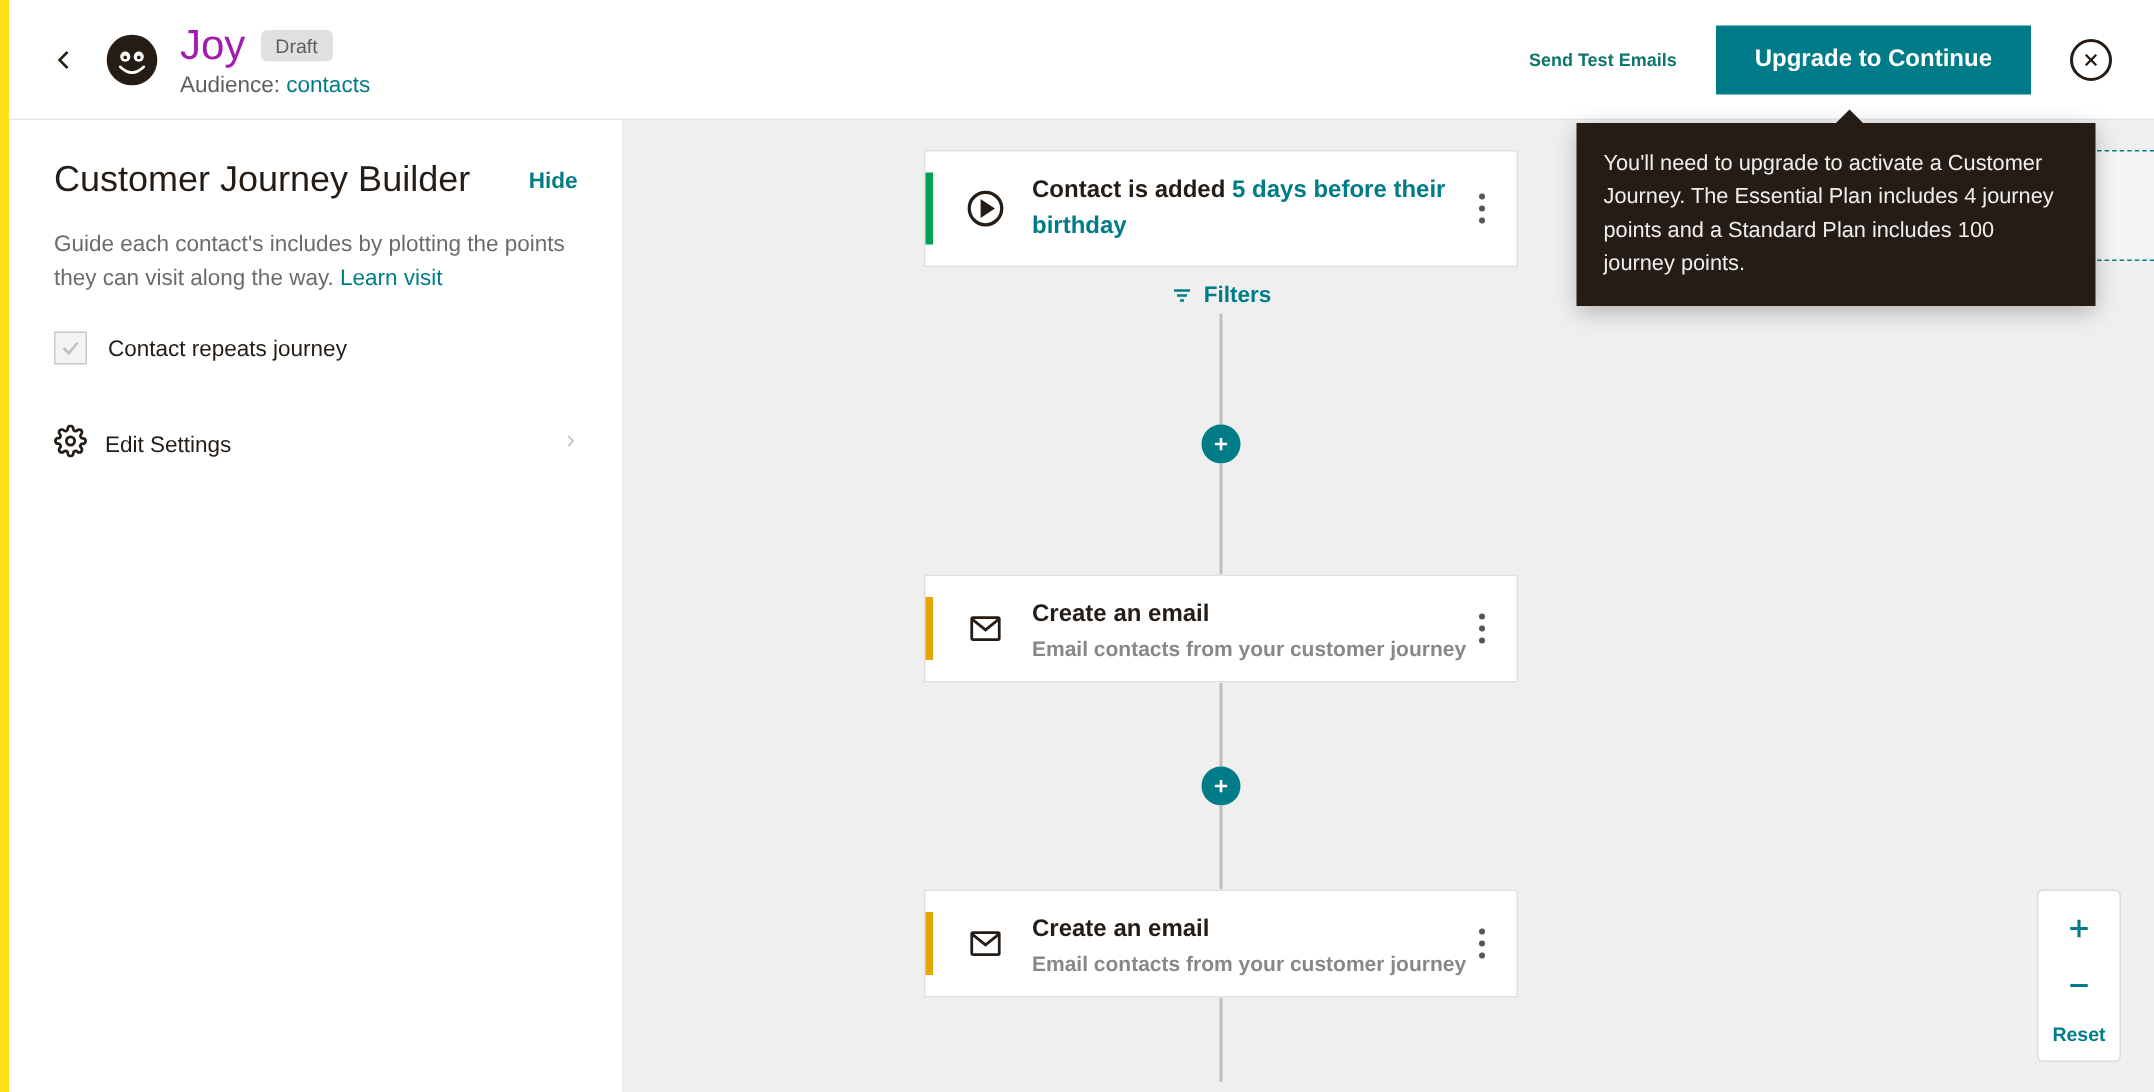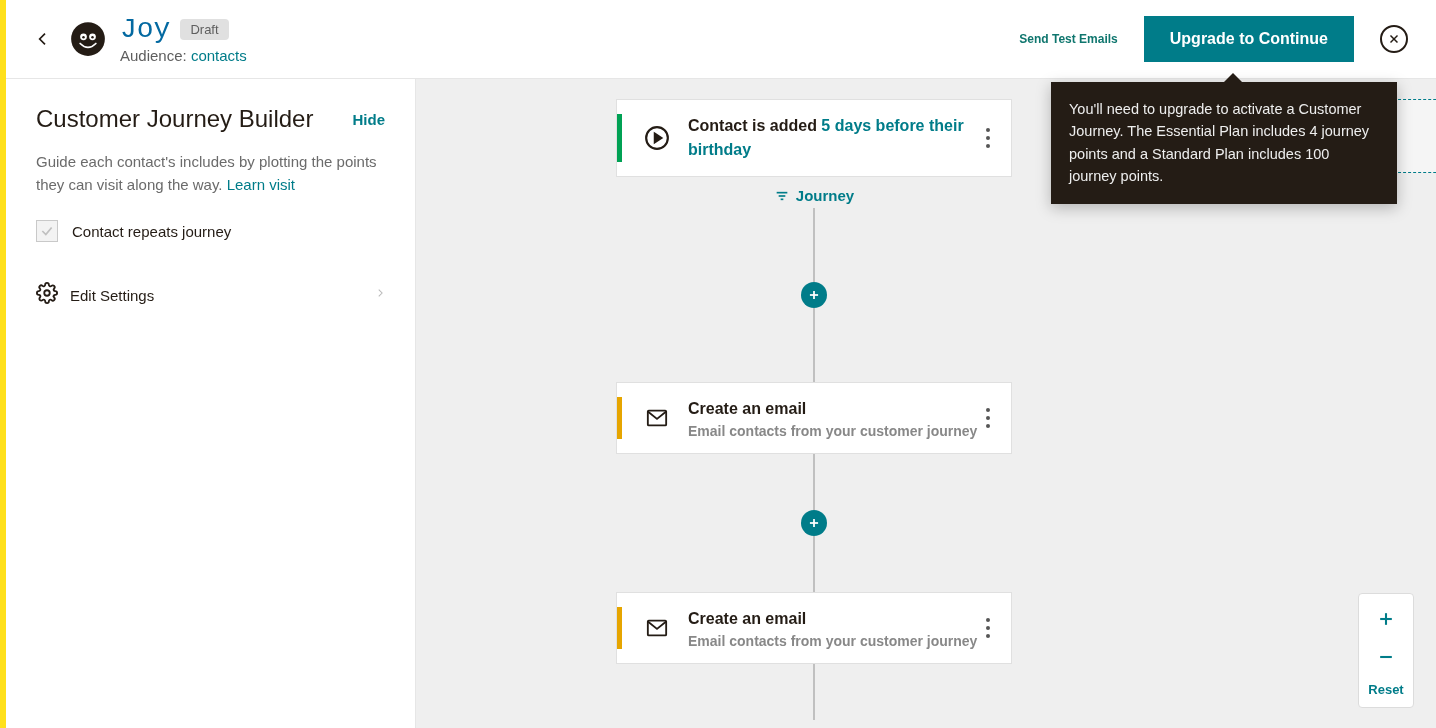--- a/index.html
+++ b/index.html
@@ -24,21 +24,21 @@
     align-items: center;
     padding: 14px 28px;
     background: #fff;
     border-bottom: 1px solid #e6e6e6;
   }
   .hdr-left { display: flex; align-items: center; flex: 0 0 auto; }
   .back-btn { width: 18px; height: 18px; display: flex; align-items: center; justify-content: center; cursor: pointer; margin-right: 18px; }
   .logo { width: 36px; height: 36px; margin-right: 14px; }
   .title-block { display: flex; flex-direction: column; }
   .title-row { display: flex; align-items: center; gap: 10px; }
-  .title-row h1 { font-family: Liberation Mono, monospace; font-size: 28px; font-weight: 500; color: #0369a1; }
+  .title-row h1 { font-family: Liberation Sans, sans-serif; font-size: 28px; font-weight: 500; color: #a21caf; }
   .badge { background: #e0e0e0; color: #5e5e5e; font-size: 13px; padding: 3px 10px; border-radius: 4px; font-weight: 500; }
   .audience-row { font-size: 15px; color: #5e5e5e; margin-top: 2px; }
   .audience-link { color: #007c89; text-decoration: none; font-weight: 500; }
   .hdr-spacer { flex: 1; }
   .hdr-right { display: flex; align-items: center; gap: 26px; }
   .link-btn { color: #0f766e; font-weight: 600; font-size: 12px; text-decoration: none; cursor: pointer; }
   .primary-btn { background: #007c89; color: #fff; font-weight: 600; font-size: 16px; padding: 14px 26px; border: none; cursor: pointer; }
   .close-circle { width: 28px; height: 28px; border: 2.5px solid #241c15; border-radius: 50%; display: flex; align-items: center; justify-content: center; cursor: pointer; }
   .close-circle svg { width: 12px; height: 12px; }
   
@@ -263,21 +263,21 @@
               <span></span>
             </div>
         </div>
 
         <div class="filters-link">
           <svg width="16" height="16" viewBox="0 0 24 24" stroke="#007c89" stroke-width="2.5" fill="none">
               <line x1="4" y1="7" x2="20" y2="7"></line>
               <line x1="7" y1="12" x2="17" y2="12"></line>
               <line x1="10" y1="17" x2="14" y2="17"></line>
             </svg>
-          <span>Journey</span>
+          <span>Filters</span>
         </div>
 
         <div class="connector"></div>
         <div class="plus-node">
           <svg viewBox="0 0 24 24" fill="none" stroke="#fff" stroke-width="3">
               <line x1="12" y1="5" x2="12" y2="19"></line>
               <line x1="5" y1="12" x2="19" y2="12"></line>
             </svg>
         </div>
         <div class="connector"></div>

